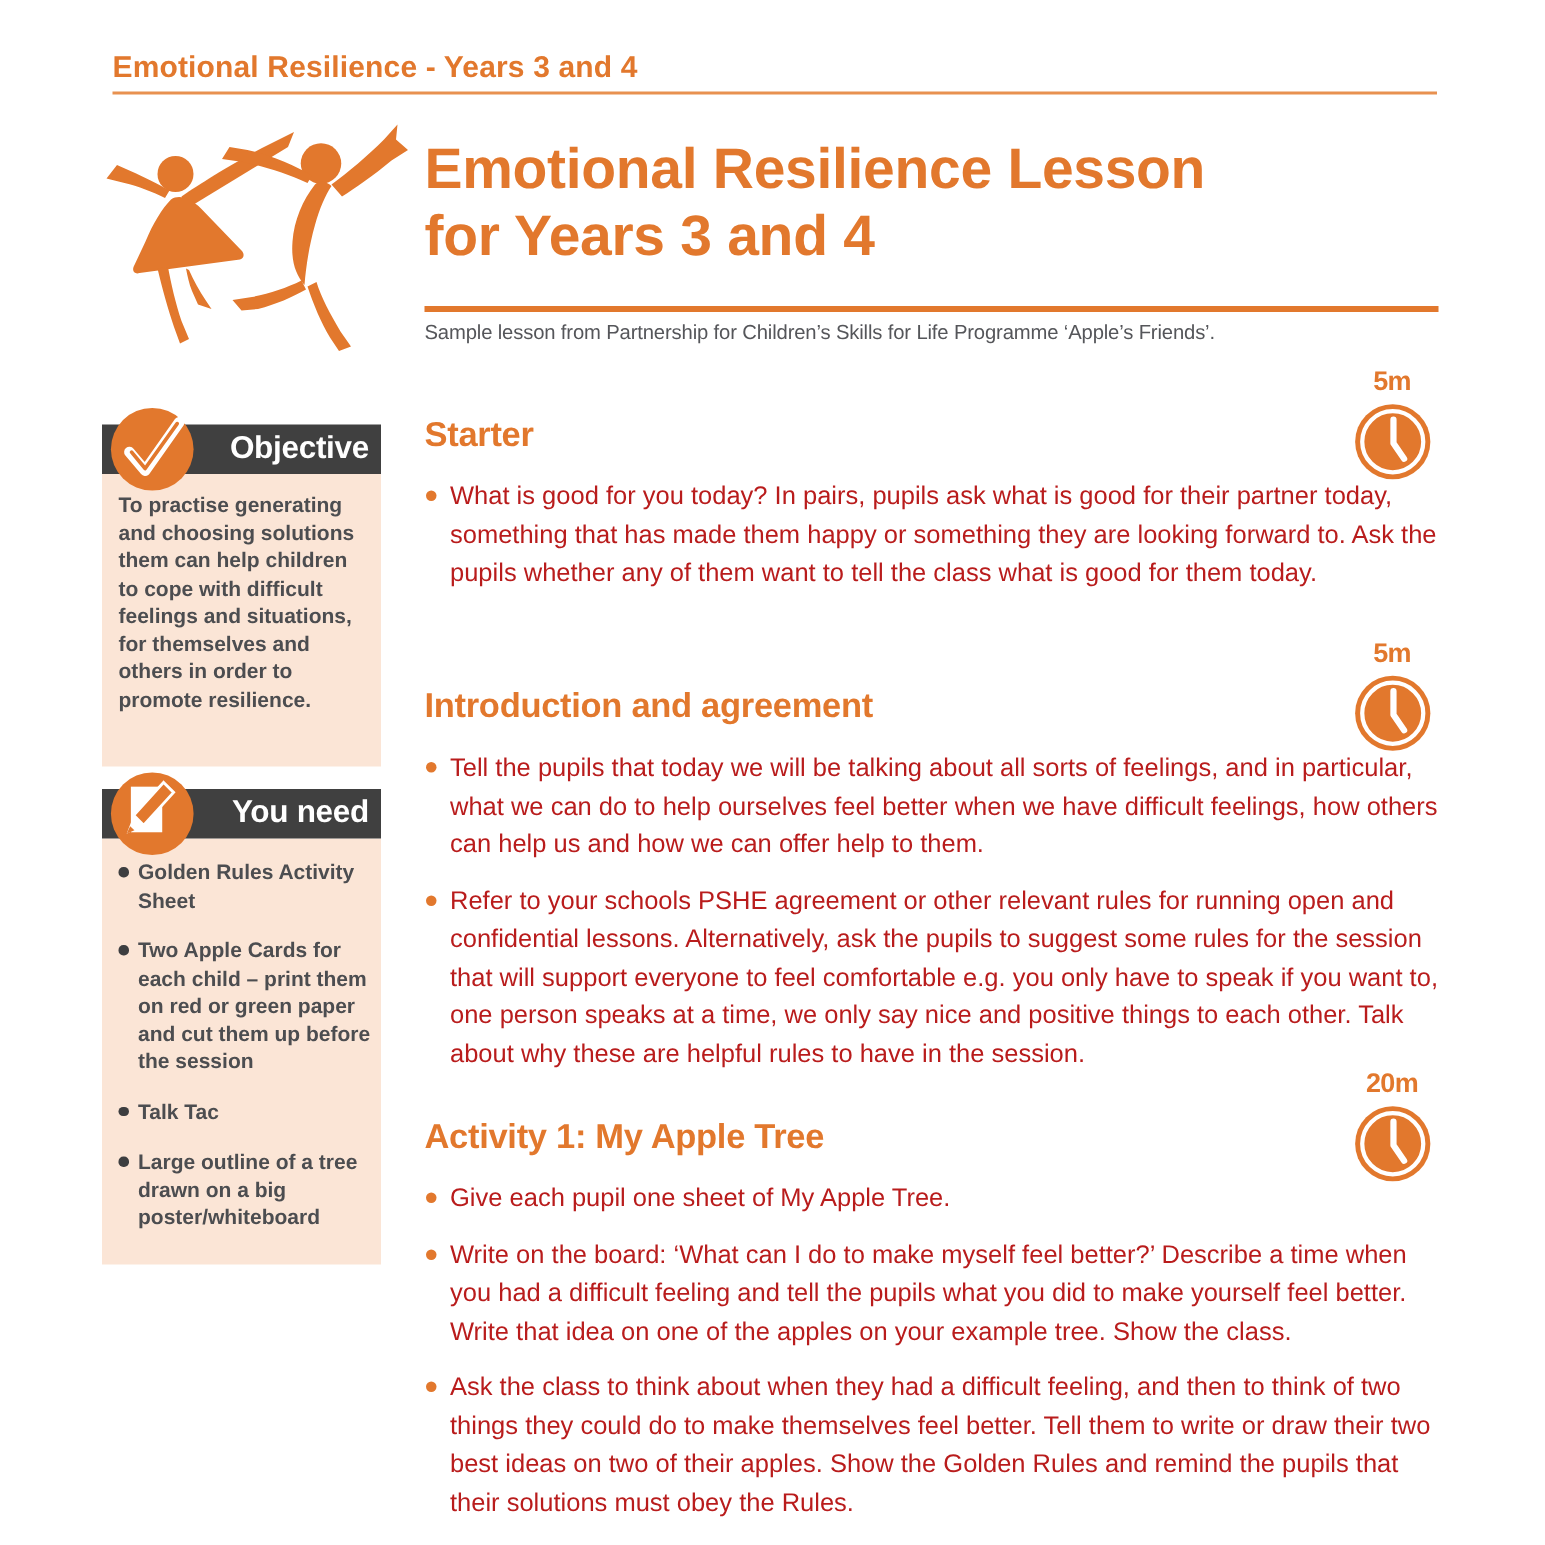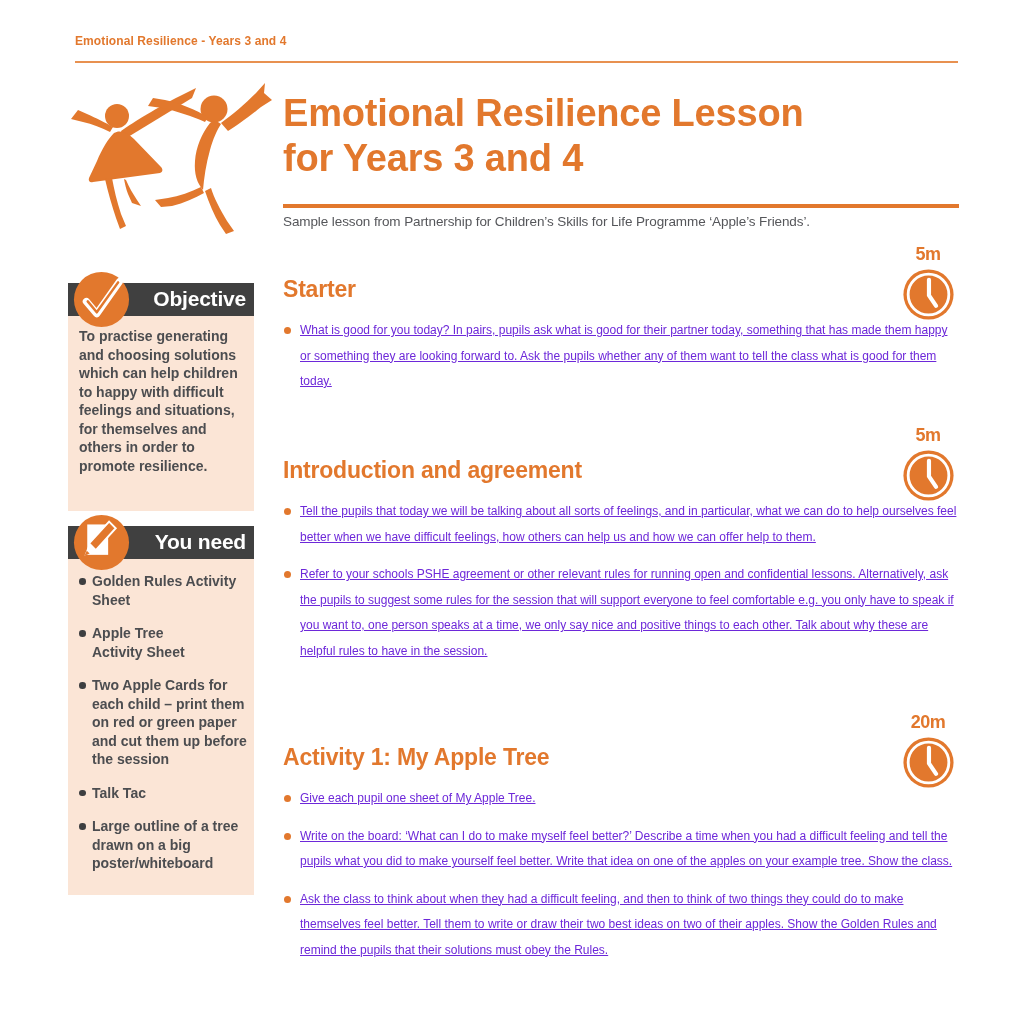--- a/index.html
+++ b/index.html
@@ -6,21 +6,21 @@
   #page{
     position:relative;
     width:1030px;height:1030px;
     background:#ffffff;
     font-family:"Liberation Sans","DejaVu Sans",sans-serif;
     overflow:hidden;
   }
   
   .run-head{
     position:absolute;left:75px;top:34px;
-    font-size:12px;font-weight:bold;color:#E2782D;letter-spacing:.1px;
+    font-size:20px;font-weight:bold;color:#E2782D;letter-spacing:.1px;
   }
   .run-rule{
     position:absolute;left:75px;top:61px;width:883px;height:2px;
     background:#E89150;
   }
   
   .logo{position:absolute;left:58px;top:79px;width:226px;height:160px;}
   
   .hero-title{
     position:absolute;left:283px;top:91px;width:680px;
@@ -72,21 +72,21 @@
   }
   .timer{
     position:absolute;right:4px;top:-33px;width:54px;text-align:center;
   }
   .timer-label{
     display:block;font-size:18px;line-height:23px;font-weight:bold;color:#E2782D;
     margin-bottom:2px;letter-spacing:-0.5px;
   }
   .bullet-p{
     position:relative;margin:0 0 12px 0;padding-left:17px;
-    font-size:12px;line-height:25.5px;color:#6d28d9;text-decoration:underline;
+    font-size:17px;line-height:25.5px;color:#b91c1c;
   }
   .bullet-p:last-child{margin-bottom:0;}
   .b-dot{
     position:absolute;left:1px;top:9px;width:7px;height:7px;border-radius:50%;
     background:#E2782D;
   }
 </style>
 </head>
 <body>
 
@@ -123,39 +123,37 @@
 
   <div class="side-box objective">
     <div class="box-head">
       <svg class="box-icon" viewBox="0 0 60 60" xmlns="http://www.w3.org/2000/svg">
         <circle cx="30" cy="30" r="29" fill="#E2782D"></circle>
         <path d="M14 32 L25 45 L49 11" fill="none" stroke="#ffffff" stroke-width="7.5" stroke-linecap="round" stroke-linejoin="round"></path>
         <path d="M15.5 32 L25 43.5 L47.5 12" fill="none" stroke="#E2782D" stroke-width="2.6" stroke-linecap="round" stroke-linejoin="round"></path>
       </svg>
       <span class="box-label">Objective</span>
     </div>
-    <div class="box-body obj-text">To practise generating and choosing solutions which can help children to happy with difficult feelings and situations, for themselves and others in order to promote resilience.</div>
+    <div class="box-body obj-text">To practise generating and choosing solutions them can help children to cope with difficult feelings and situations, for themselves and others in order to promote resilience.</div>
   </div>
 
   <div class="side-box youneed">
     <div class="box-head">
       <svg class="box-icon" viewBox="0 0 60 60" xmlns="http://www.w3.org/2000/svg">
         <circle cx="30" cy="30" r="29" fill="#E2782D"></circle>
         <rect x="15" y="11" width="22" height="32" fill="#ffffff"></rect>
         <polygon points="38,8 45,15 24,38 17,31" fill="#E2782D" stroke="#ffffff" stroke-width="2"></polygon>
         <polygon points="17,31 24,38 12,44" fill="#ffffff"></polygon>
         <polygon points="12,44 17.5,41.5 14.5,38.8" fill="#E2782D"></polygon>
       </svg>
       <span class="box-label">You need</span>
     </div>
     <div class="box-body">
       <ul class="side-list">
         <li><span class="s-dot"></span><span>Golden Rules Activity Sheet</span></li>
-        <li><span class="s-dot"></span><span>Apple Tree
-Activity Sheet</span></li>
         <li><span class="s-dot"></span><span>Two Apple Cards for each child – print them on red or green paper and cut them up before the session</span></li>
         <li><span class="s-dot"></span><span>Talk Tac</span></li>
         <li><span class="s-dot"></span><span>Large outline of a tree drawn on a big poster/whiteboard</span></li>
       </ul>
     </div>
   </div>
 
   <div class="section sec-0">
     <div class="timer">
       <span class="timer-label">5m</span>

